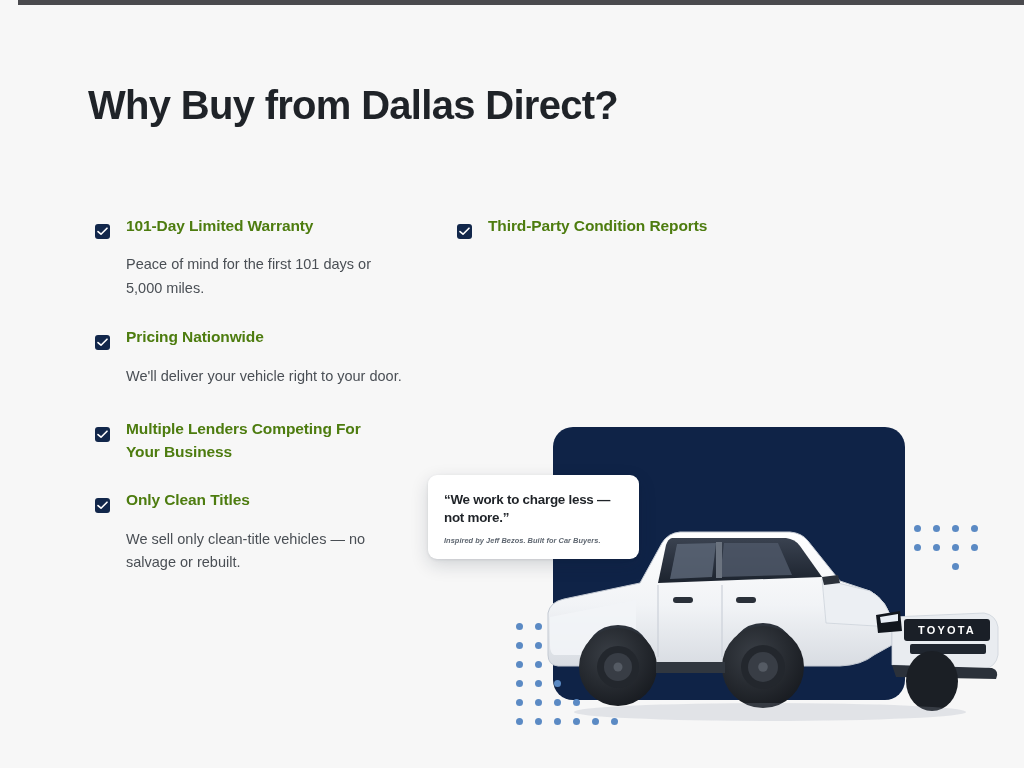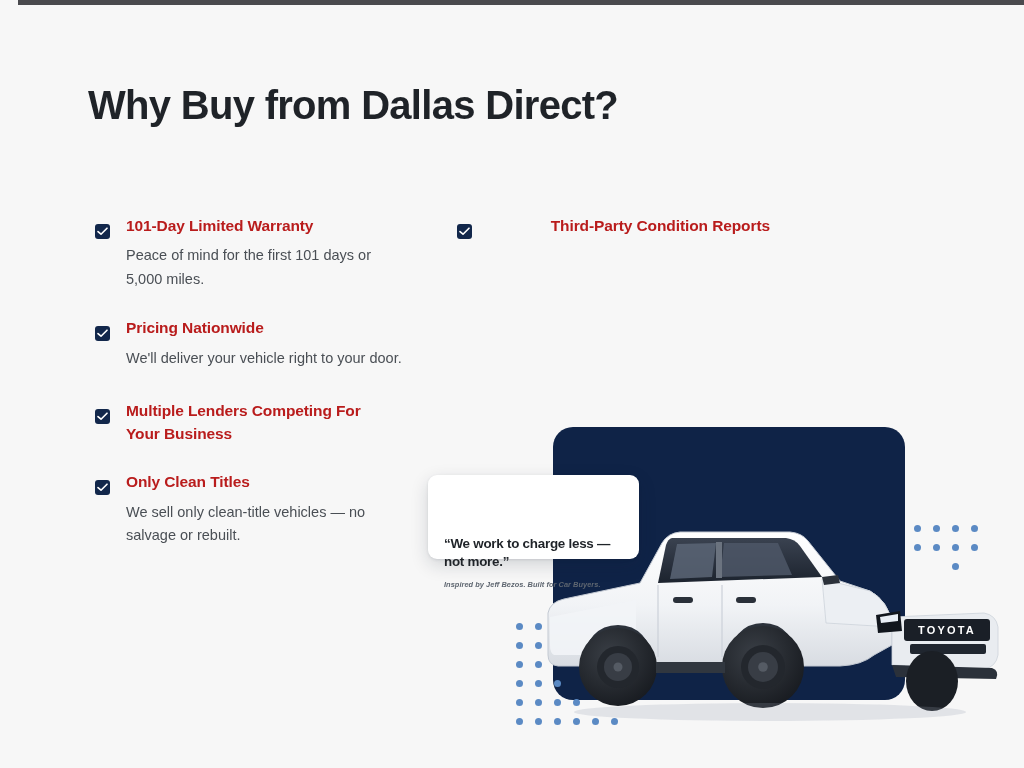--- a/index.html
+++ b/index.html
@@ -79,21 +79,21 @@
     top: 210px;
     width: 700px;
   }
 
   .feature-col {
     position: absolute;
     top: 0;
     width: 320px;
   }
   .feature-col.left  { left: 0; }
-  .feature-col.right { left: 362px; text-align: right; }
+  .feature-col.right { left: 362px; }
 
   .feature {
     position: relative;
     padding-left: 38px;
     margin-bottom: 26px;
   }
 
   .feature-check {
     position: absolute;
     left: 7px;
@@ -109,27 +109,27 @@
     left: 2px;
     top: 3px;
     width: 11px;
     height: 9px;
     display: block;
   }
 
   .feature-title {
     font-size: 15.5px;
     font-weight: 700;
-    color: #b91c1c;
+    color: #4d7c0f;
     line-height: 1.45;
     letter-spacing: -0.1px;
   }
 
   .feature-desc {
-    margin-top: 7px;
+    margin-top: 16px;
     font-size: 14.5px;
     line-height: 1.62;
     color: #4a4f55;
     max-width: 290px;
   }
 
   
   .visual {
     position: absolute;
     left: 420px;
@@ -195,21 +195,20 @@
     padding: 16px 14px 10px 16px;
     z-index: 5;
   }
 
   .quote-text {
     font-size: 13.4px;
     line-height: 1.33;
     font-weight: 700;
     color: #1f2328;
     letter-spacing: -0.25px;
-    margin-top: 44px;
   }
 
   .quote-attrib {
     margin-top: 9px;
     font-size: 7.4px;
     font-style: italic;
     font-weight: 700;
     color: #5e6670;
     letter-spacing: 0.05px;
   }

